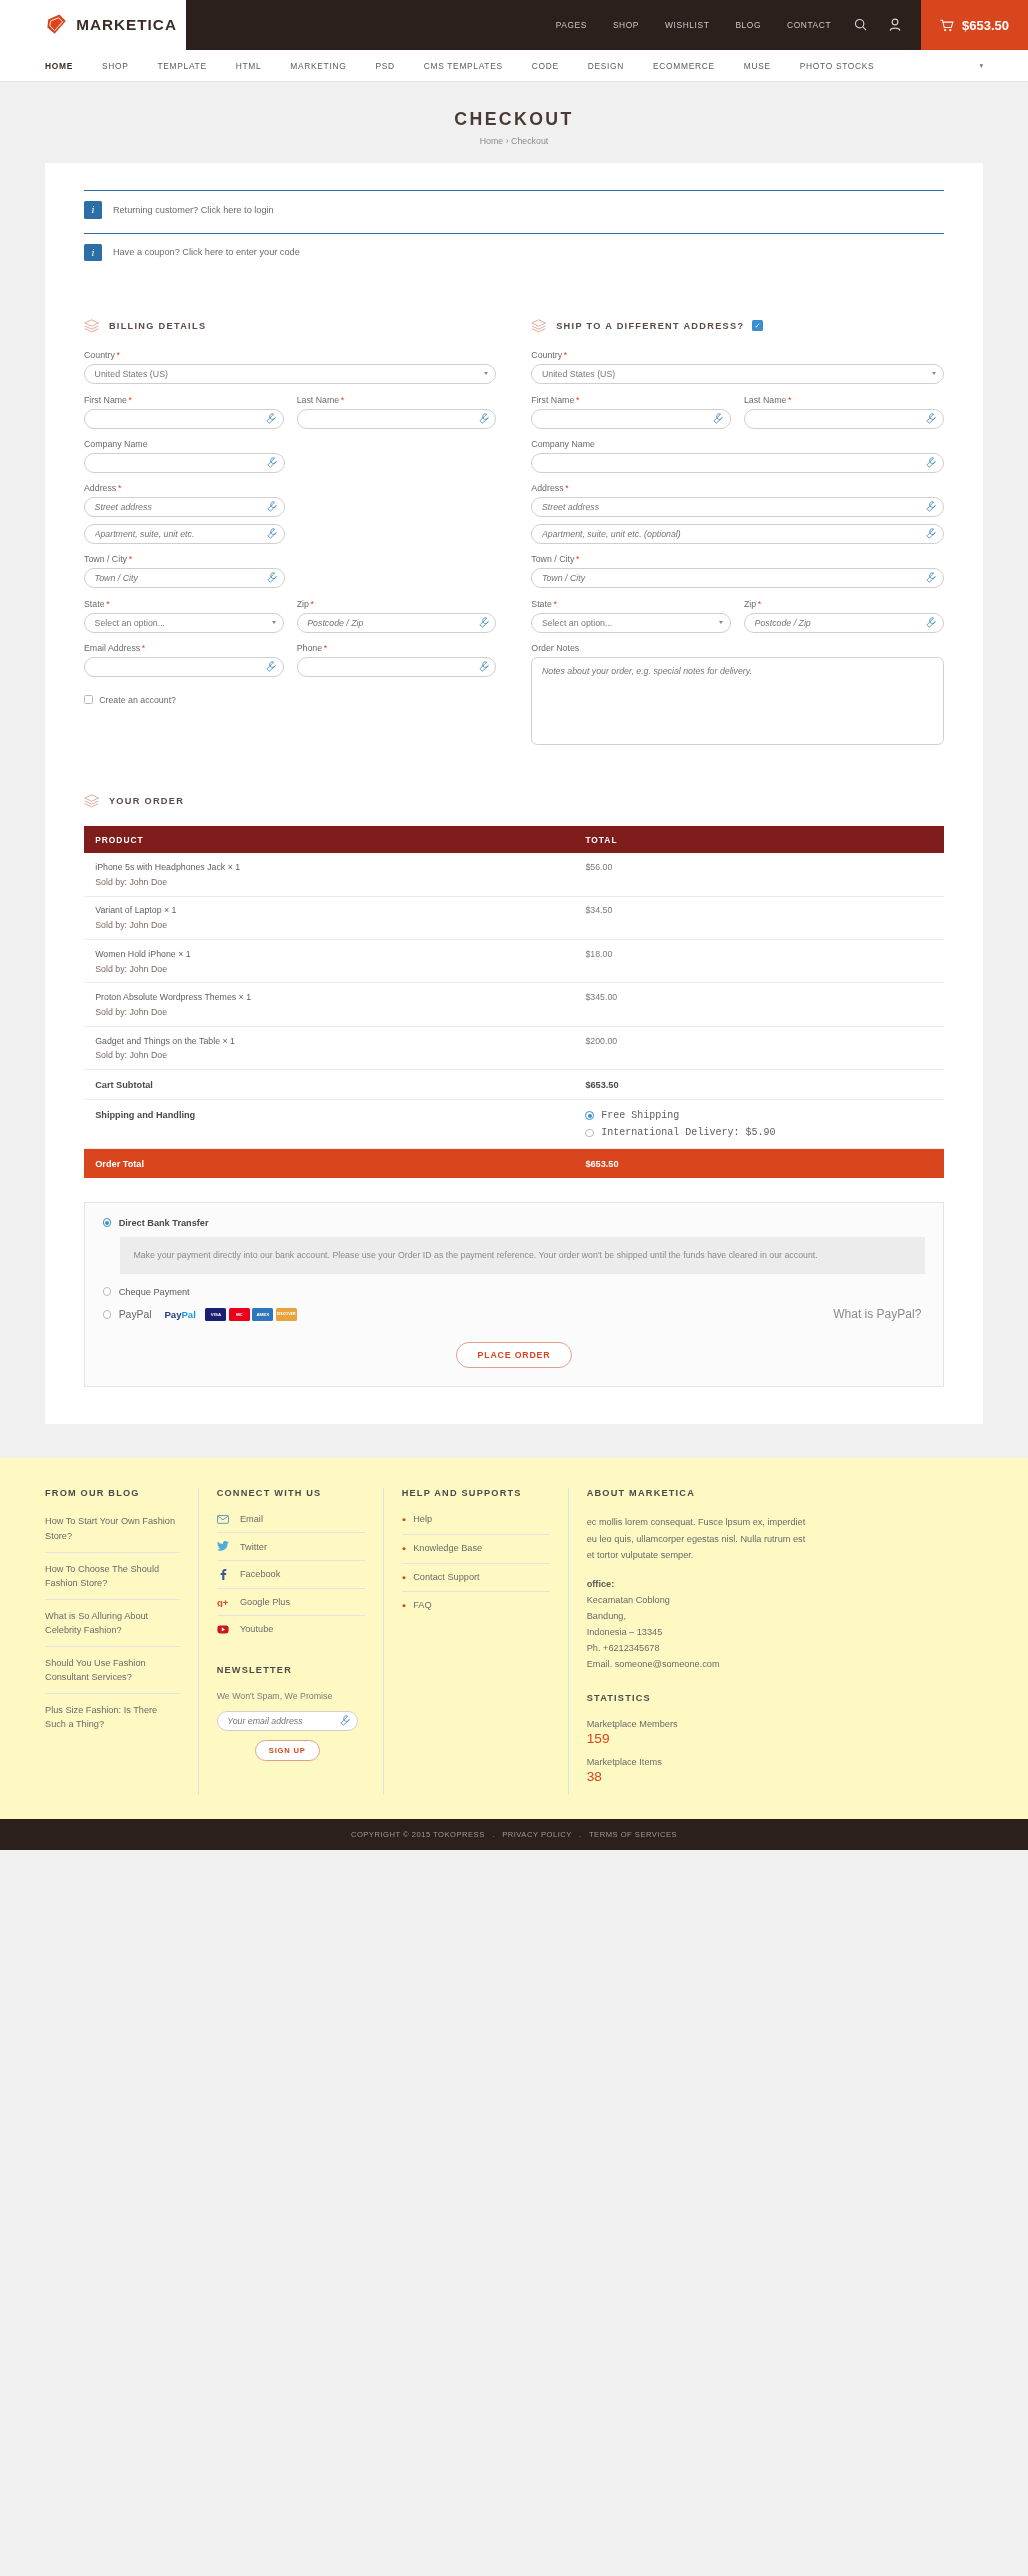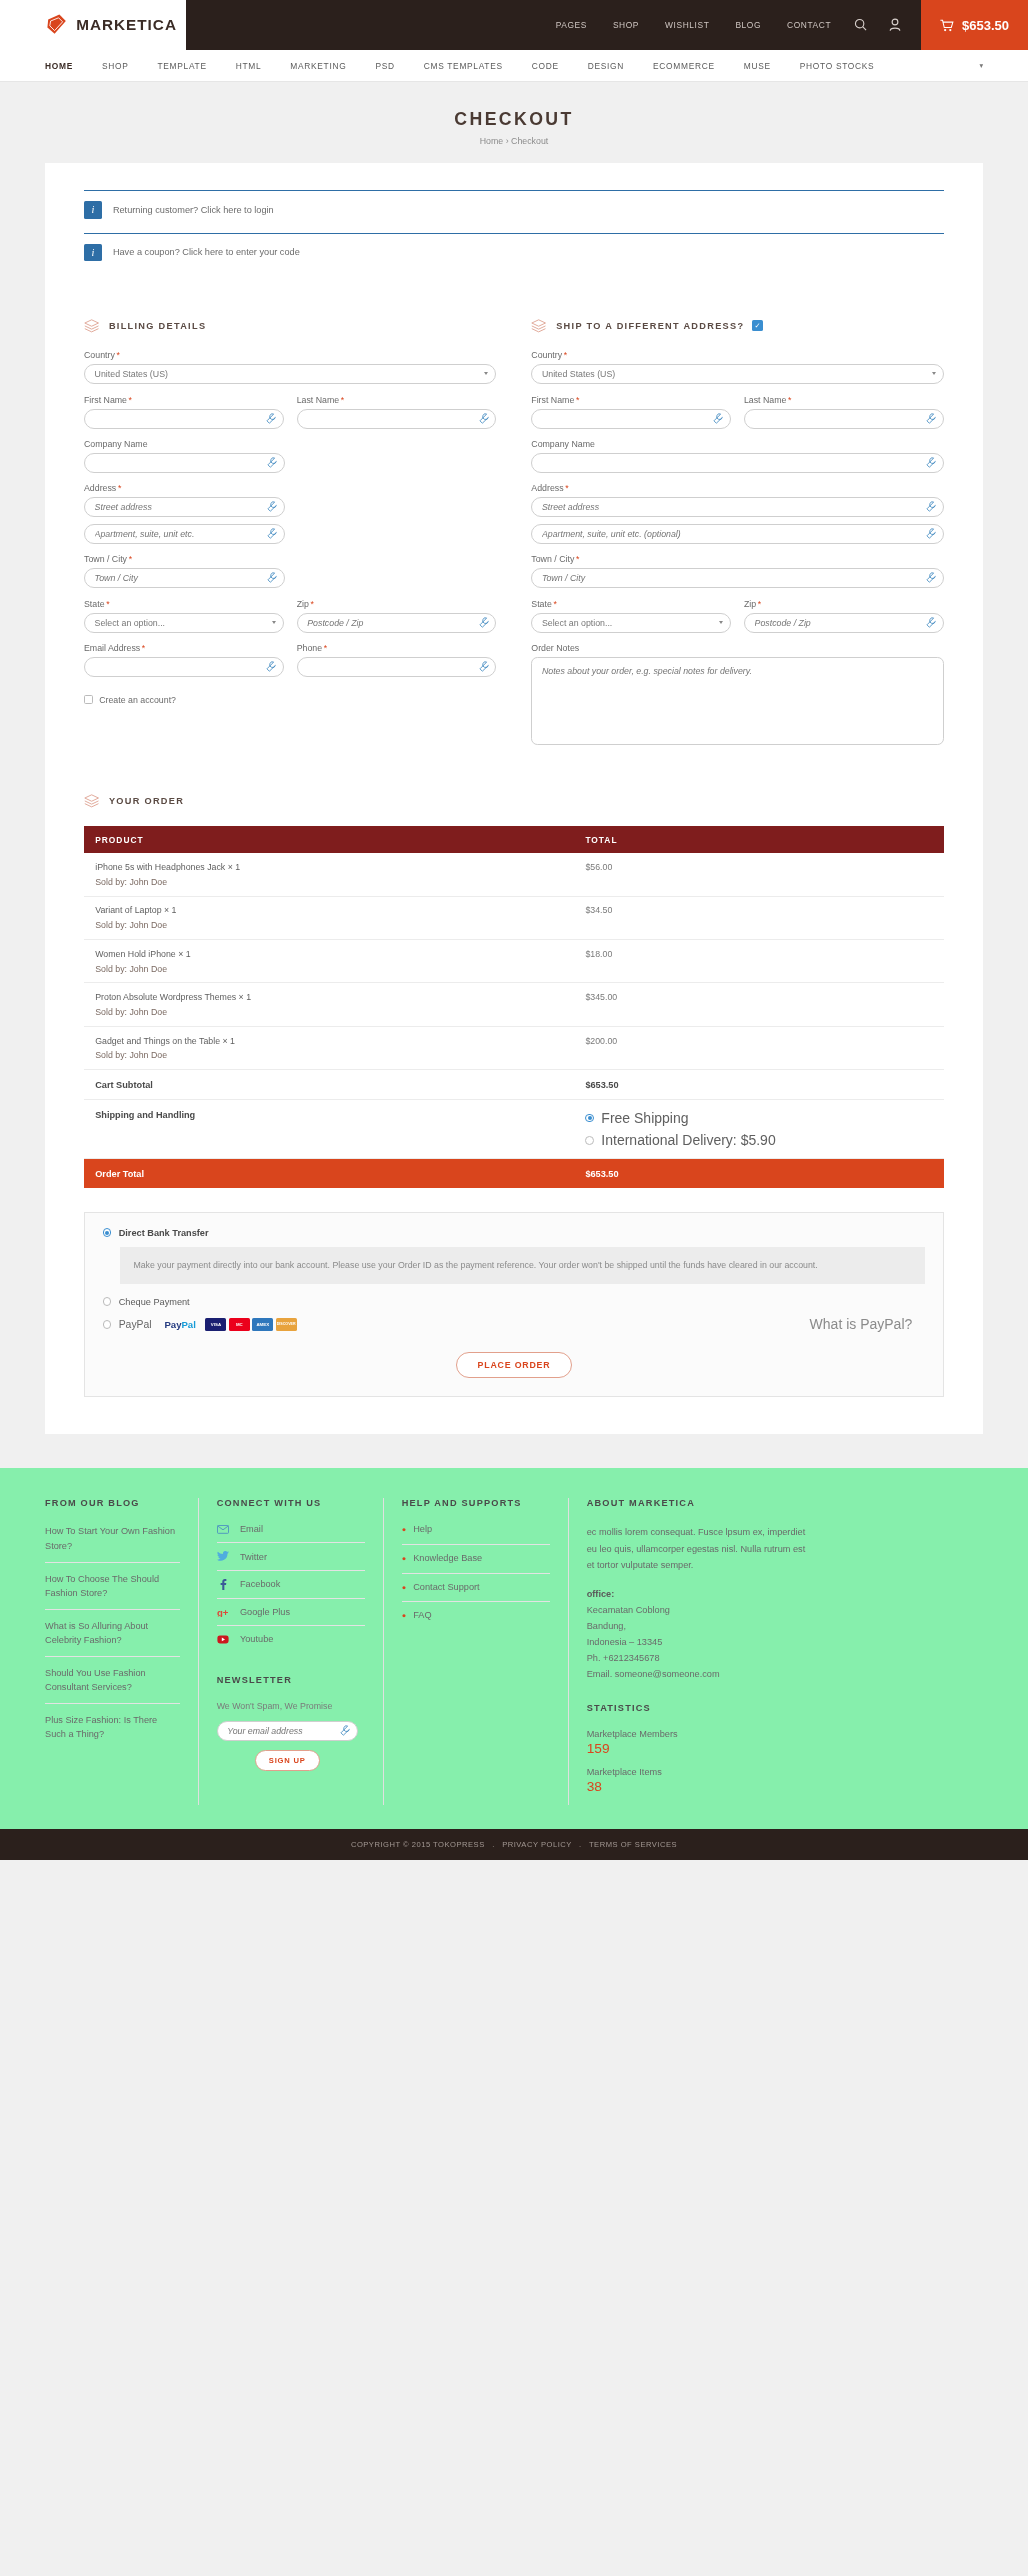--- a/index.html
+++ b/index.html
@@ -82,41 +82,41 @@
   .otable td.price { color:#7a7a7a; }
   .prodname { color:#5f5f5f; }
   .soldby { margin-top:4.8px; color:#7b6a62; font-size:8.8px; }
   .rowbold td { font-weight:bold; color:#4a4a4a; font-size:9.2px; padding:9.6px 11.2px; }
   .ship td { padding:9.6px 11.2px; }
   .radio-line { display:flex; align-items:center; margin-bottom:6.4px; }
   .radio-line:last-child { margin-bottom:0; }
   .rd { width:8.8px; height:8.8px; border-radius:50%; border:0.8px solid #bbb; margin-right:7.2px; background:#fff; flex:none; }
   .rd.on { border:0.8px solid #3a8ed0; background:#fff; position:relative; }
   .rd.on:after { content:""; position:absolute; left:1.6px; top:1.6px; width:4px; height:4px; border-radius:50%; background:#3a8ed0; }
-  .rl-txt { font-size:14px; color:#5f5f5f; }
+  .rl-txt { font-size:10px; color:#5f5f5f;font-family:Liberation Mono, monospace; }
   .totalrow td { background:#d9451d; color:#fff; font-weight:bold; font-size:9.2px; padding:9.6px 11.2px; border:none; }
 
   
   .pay { margin-top:24px; border:0.8px solid #e4e4e4; background:#fbfbfb; padding:14.5px 17.7px 17.7px; }
   .payopt { display:flex; align-items:center; margin-bottom:9.6px; }
   .payopt .lbl { font-size:9.2px; color:#4a4a4a; font-weight:bold; }
   .paydesc { background:#ececec; color:#8b8b8b; font-size:8.8px; line-height:1.6; padding:11.2px 13px; margin:0 0 13px 17.7px; }
   .payopt2 { display:flex; align-items:center; margin-bottom:11.2px; }
   .payopt2 .lbl2 { font-size:9.2px; color:#5a5a5a; }
   .paypal-row { display:flex; align-items:center; position:relative; }
   .pp-logo { font-size:9.6px; font-weight:bold; margin-left:1.6px; margin-right:9.6px; }
   .pp-logo .i1 { color:#253b80; } .pp-logo .i2 { color:#179bd7; }
   .cards { display:flex; gap:2.4px; align-items:center; }
   .cardimg { width:21px; height:13px; border-radius:1.6px; display:flex; align-items:center; justify-content:center; font-size:4.4px; font-weight:bold; color:#fff; }
-  .whatis { position:absolute; right:13px; font-size:14px; color:#8b8b8b; }
+  .whatis { position:absolute; right:4px; font-size:12px; color:#8b8b8b; }
   .placebar { display:flex; justify-content:center; margin-top:21px; }
   .placebtn { border:0.8px solid #e2a08c; color:#d9451d; background:#fff; border-radius:13px; padding:7.2px 21px; font-size:8.8px; letter-spacing:0.8px; font-weight:bold; }
 
   
-  .footer { background:#86efac; margin-top:34px; padding:30.5px 45px 24px; display:flex; }
+  .footer { background:#fef9c3; margin-top:34px; padding:30.5px 45px 24px; display:flex; }
   .fcol { padding:0 17.7px; }
   .fcol:first-child { padding-left:0; }
   .fcol h4 { font-size:9.2px; letter-spacing:1.2px; color:#4a4a4a; margin:0 0 16px; text-transform:uppercase; }
   .fcol.c1 { width:153px; }
   .fcol.c2 { width:185px; border-left:0.8px solid #e0e0e0; }
   .fcol.c3 { width:185px; border-left:0.8px solid #e0e0e0; }
   .fcol.c4 { width:265px; border-left:0.8px solid #e0e0e0; }
   .blogitem { font-size:9.2px; color:#6a6a6a; line-height:1.55; padding-bottom:8.8px; margin-bottom:8.8px; border-bottom:0.8px solid #e3e3e3; }
   .social { display:flex; align-items:center; font-size:9.2px; color:#6a6a6a; padding-bottom:8px; margin-bottom:8px; border-bottom:0.8px solid #e3e3e3; }
   .social .si { width:13.7px; margin-right:9.6px; display:flex; }

